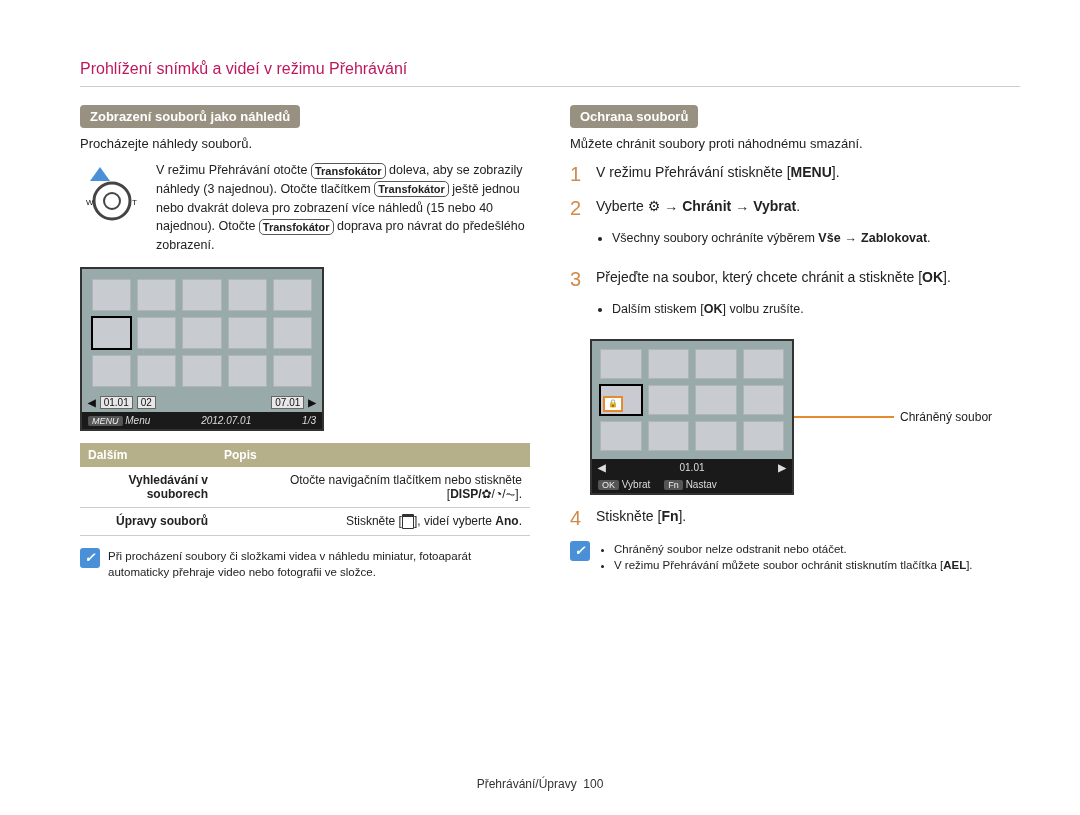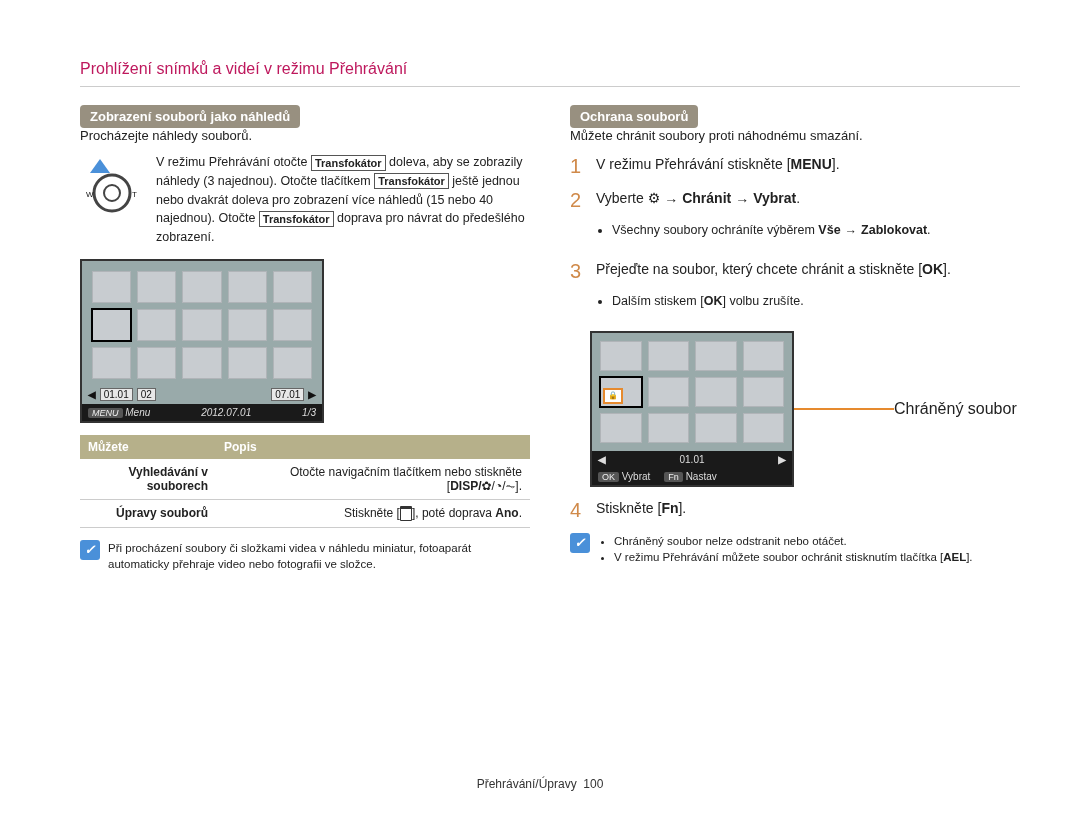--- a/index.html
+++ b/index.html
@@ -27,35 +27,35 @@
   }
   .col { flex: 1; }
   .sec-head {
     display: inline-block;
     background: #989080;
     color: #fff;
     font-weight: bold;
     padding: 4px 10px;
     border-radius: 4px;
     font-size: 13px;
-    margin-bottom: 0;
+    margin-bottom: 8px;
   }
   .intro { margin: 0 0 10px 0; }
   .zoom-block { display: flex; gap: 12px; margin-bottom: 12px; }
   .dial {
     width: 64px; height: 64px; flex: 0 0 64px;
     display: flex; align-items: center; justify-content: center;
     position: relative;
   }
   .dial svg { width: 64px; height: 64px; }
   .zoom-text { line-height: 1.5; font-size: 12.5px; }
   .btn-frame {
     display: inline-block;
     border: 1px solid #555;
-    border-radius: 0;
+    border-radius: 5px;
     padding: 0 3px;
     font-size: 11px;
     font-weight: bold;
     line-height: 14px;
     vertical-align: middle;
   }
   .kbd { font-weight: bold; }
   .thumbs-shot {
     width: 240px;
     border: 2px solid #333;
@@ -155,21 +155,21 @@
     bottom: 2px; left: 2px;
     width: 16px; height: 12px;
     border: 2px solid #e68a2e;
     background: #fff;
     display:flex; align-items:center; justify-content:center;
     font-size:8px;
   }
   .callout-line {
     height: 2px; width: 100px; background: #e68a2e;
   }
-  .callout-text { font-size: 16px; }
+  .callout-text { margin-left: 6px; font-size: 12px; }
   .shot2-bar2 {
     background:#1a1a1a; color:#ddd; font-size:10px; padding:3px 6px;
     display:flex; justify-content:space-between;
   }
   .shot2-bar2 .arrow { font-weight:bold; }
   .shot2-bar3 {
     background:#1a1a1a; color:#ddd; font-size:10px; padding:3px 6px;
     display:flex; gap:14px;
   }
   .shot2-bar3 .pill { background:#555; color:#eee; padding:0 4px; border-radius:2px; font-size:9px; }
@@ -243,37 +243,37 @@
       <div class="thumbs-bar2">
         <span><span class="pill">MENU</span> <span>Menu</span></span>
         <span>2012.07.01</span>
         <span>1/3</span>
       </div>
     </div>
 
     <table class="desc">
       <tbody>
           <tr>
-        <th>Můžete</th>
+        <th>Dalším</th>
         <th>Popis</th>
       </tr>
       <tr>
         <td>
           <span>Vyhledávání v</span><br>
           <span>souborech</span>
         </td>
         <td>
           <span>Otočte navigačním tlačítkem nebo stiskněte</span><br>
           <span>[</span><span class="kbd">DISP/</span><span>✿</span>/<span>◔</span>/<span>⏦</span><span>].</span>
         </td>
       </tr>
       <tr>
         <td>Úpravy souborů</td>
         <td>
-          <span>Stiskněte [</span><span class="trash-icon"></span><span>], poté doprava </span><b>Ano</b><span>.</span>
+          <span>Stiskněte [</span><span class="trash-icon"></span><span>], videí vyberte </span><b>Ano</b><span>.</span>
         </td>
       </tr>
     </tbody>
       </table>
 
     <div class="note">
       <div class="note-icon">✓</div>
       <div>Při procházení soubory či složkami videa v náhledu miniatur, fotoaparát automaticky přehraje video nebo fotografii ve složce.</div>
     </div>
   </div>

